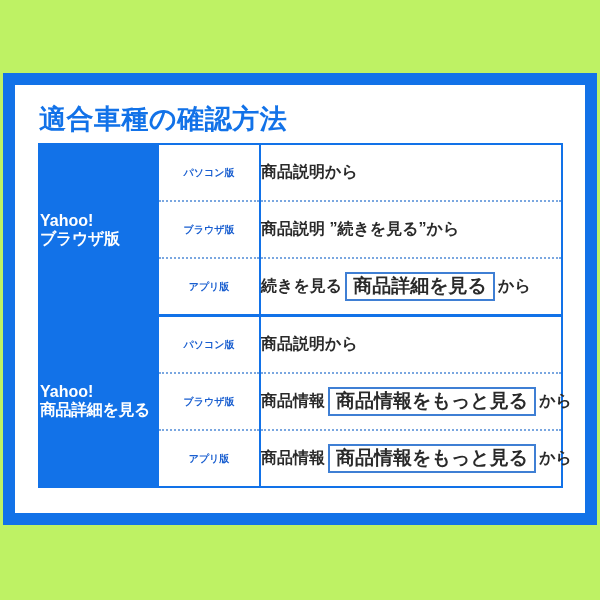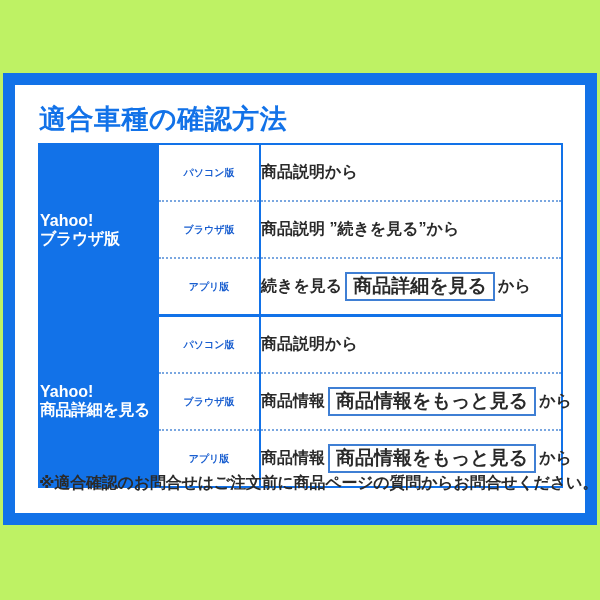--- a/index.html
+++ b/index.html
@@ -185,17 +185,16 @@
           </tr>
           <tr>
             <td class="ver-cell">アプリ版</td>
             <td class="desc-cell">
               <span>商品情報</span><span class="btn-chip">商品情報をもっと見る</span><span>から</span>
             </td>
           </tr>
         </tbody>
       </table>
 
-      <div class="note">※適合確認のお問合せはご注文前に商品ページの質問からお問合せください。</div>
 
     </div>
   </div>
 </div>
 
 </body></html>

